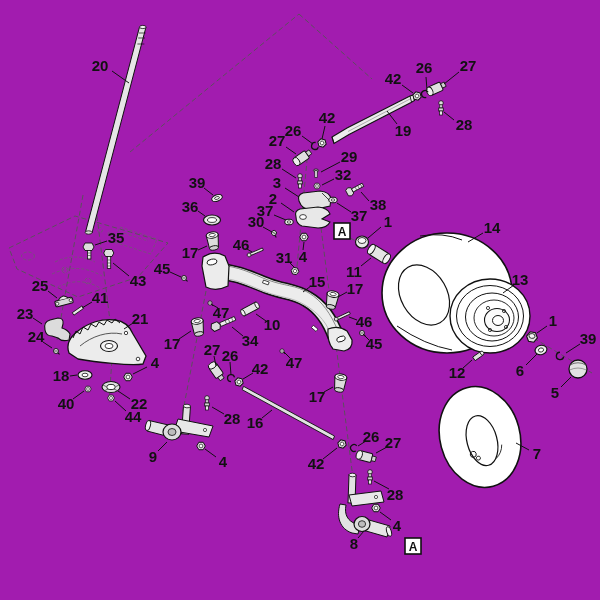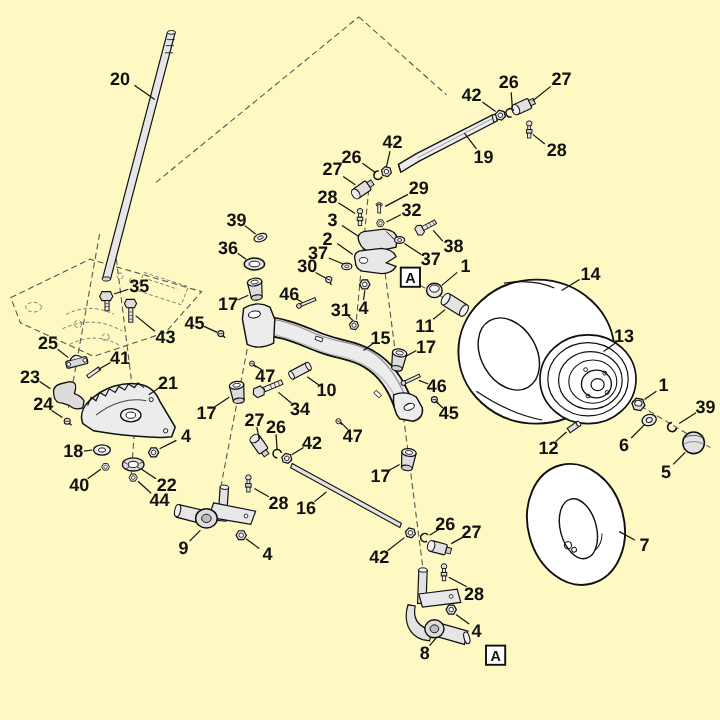--- a/index.html
+++ b/index.html
@@ -1,16 +1,16 @@
 <!DOCTYPE html>
 <html><head>
 <meta charset="utf-8">
 <style>
   html,body{margin:0;padding:0;background:#fff;}
-  .stage{width:600px;height:600px;background:#fef9c3;position:relative;overflow:hidden;
+  .stage{width:600px;height:600px;background:#a21caf;position:relative;overflow:hidden;
          font-family:"Liberation Sans", sans-serif;}
   svg{display:block;}
   .callout{font:bold 15px "Liberation Sans", sans-serif;fill:#111;}
   .refmark{font:bold 12px "Liberation Sans", sans-serif;fill:#111;}
   .leader{stroke:#111;stroke-width:1;}
   .dash{stroke:#555;stroke-width:0.9;fill:none;stroke-dasharray:5 3;}
   .dash2{stroke:#666;stroke-width:0.7;fill:none;stroke-dasharray:3 2;}
   .ol{stroke:#111;fill:none;}
 </style>
 </head>

